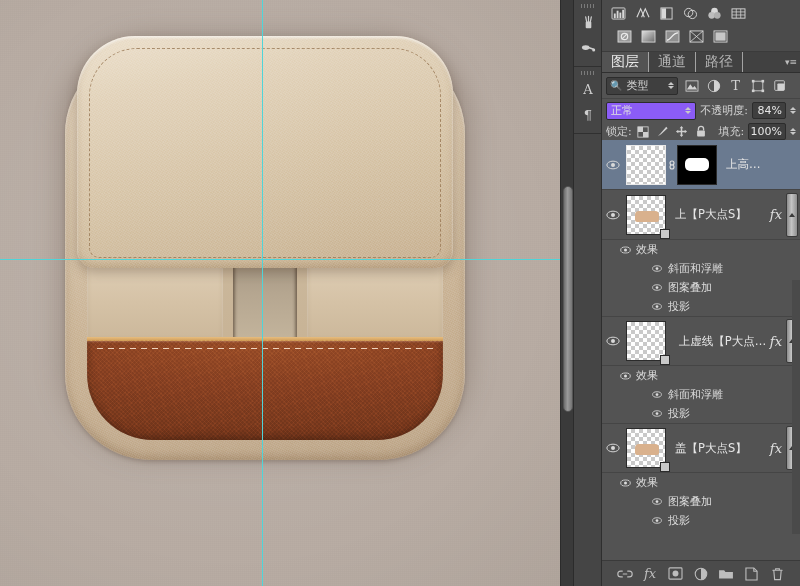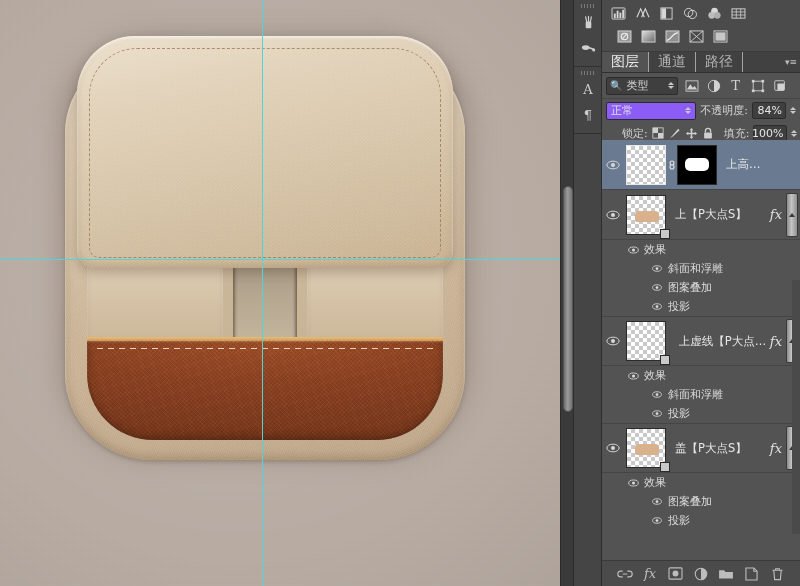--- a/index.html
+++ b/index.html
@@ -221,21 +221,21 @@
     background:#8b5cf6; border:1px solid #2c2c2c; border-radius:2px;
     font-size:11px; color:#e0e0e0;
   }
   .blend-select .lbl{flex:1;}
   .mini-label{ font-size:11px; color:#d5d5d5; white-space:nowrap; }
   .num-box{
     min-width:34px; height:17px; padding:0 3px;
     background:#3f3f3f; border:1px solid #2c2c2c; border-radius:2px;
     font-size:11px; color:#e6e6e6; display:flex; align-items:center; justify-content:flex-end;
   }
-  .lock-row{ border-bottom:1px solid #f97316;margin-left:16px; }
+  .lock-row{ border-bottom:4px solid #f97316; }
   .lock-ico{ width:16px;height:16px; display:flex; align-items:center; justify-content:center; color:#cfcfcf; }
   .lock-ico svg{display:block;}
 
   
   .layer-list{
     position:absolute; left:0; right:0; top:140px; bottom:26px;
     background:#535353; overflow:hidden;
   }
   .layer-row{
     display:flex; align-items:center; height:50px;
@@ -283,21 +283,21 @@
     color:#e0e0e0; padding-right:4px;
   }
   .fx-arrow{
     width:12px; height:44px; margin-right:2px; border:1px solid #3a3a3a; border-radius:2px;
     background:linear-gradient(90deg,#8c8c8c,#c4c4c4 45%,#909090);
     display:flex; align-items:center; justify-content:center;
   }
   .fx-arrow i{ width:0;height:0;border-left:3.5px solid transparent;border-right:3.5px solid transparent;border-bottom:4px solid #3a3a3a; }
 
   .fx-group-row{
-    display:flex; align-items:center; height:19px; padding-left:24px;
+    display:flex; align-items:center; height:19px; padding-left:16px;
     font-size:11px; color:#dcdcdc;
   }
   .fx-group-row.sub{ padding-left:48px; }
   .fx-eye{ width:14px; display:flex; align-items:center; justify-content:center; margin-right:4px; }
 
   
   .panel-bottom{
     position:absolute; left:0; right:0; bottom:0; height:26px;
     background:#4b4b4b; border-top:1px solid #3a3a3a;
     display:flex; align-items:center; justify-content:space-around; padding:0 10px;

